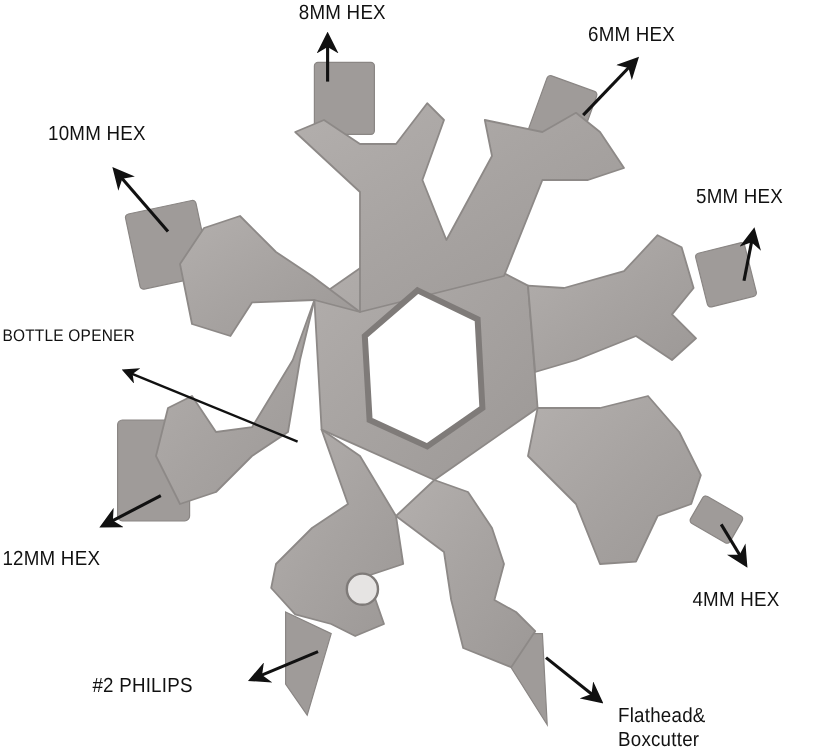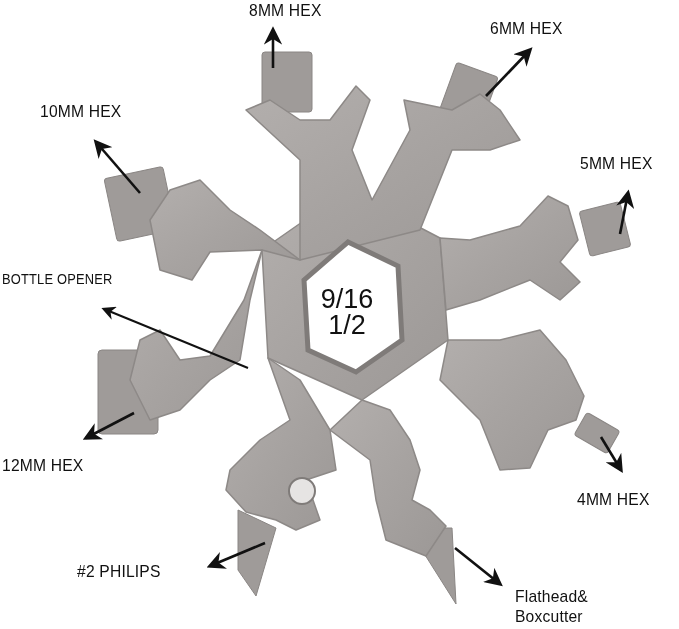--- a/index.html
+++ b/index.html
@@ -71,24 +71,20 @@
       <line x1="140" y1="193" x2="96" y2="142" marker-end="url(#ah)"></line>
       <line x1="620" y1="234" x2="628" y2="193" marker-end="url(#ah)"></line>
       <line x1="248" y1="368" x2="104" y2="309" marker-end="url(#ah)" stroke-width="2"></line>
       <line x1="134" y1="413" x2="86" y2="438" marker-end="url(#ah)"></line>
       <line x1="601" y1="437" x2="621" y2="470" marker-end="url(#ah)"></line>
       <line x1="265" y1="543" x2="210" y2="566" marker-end="url(#ah)"></line>
       <line x1="455" y1="548" x2="500" y2="584" marker-end="url(#ah)"></line>
     </g>
   </svg>
 
-  <div class="hex-text">
-    <div>9/16</div>
-    <div>1/2</div>
-  </div>
 
   <div class="label" style="left:249px; top:2px;">8MM HEX</div>
   <div class="label" style="left:490px; top:20px;">6MM HEX</div>
   <div class="label" style="left:40px; top:103px;">10MM HEX</div>
   <div class="label" style="left:580px; top:155px;">5MM HEX</div>
   <div class="label small" style="left:2px; top:272px;">BOTTLE OPENER</div>
   <div class="label" style="left:2px; top:457px;">12MM HEX</div>
   <div class="label" style="left:577px; top:491px;">4MM HEX</div>
   <div class="label" style="left:77px; top:563px;">#2 PHILIPS</div>
   <div class="label multi" style="left:515px; top:587px;">Flathead&amp;

